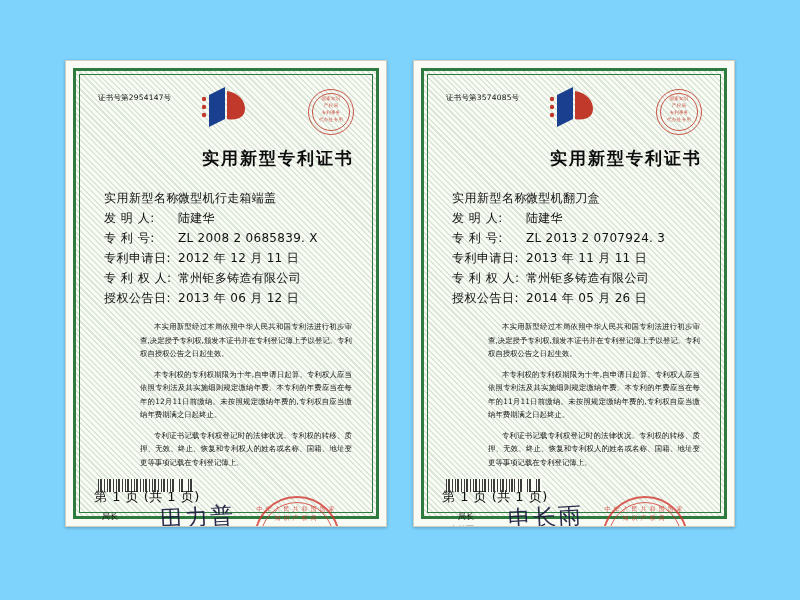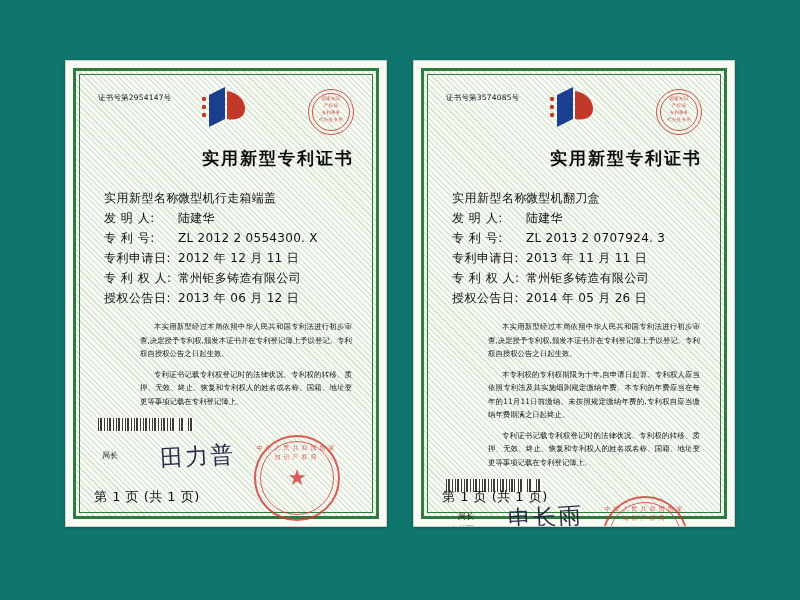--- a/index.html
+++ b/index.html
@@ -8,21 +8,21 @@
     width: 800px;
     height: 600px;
     background: #ffffff;
     font-family: "DejaVu Sans", sans-serif;
     overflow: hidden;
   }
   .page {
     position: relative;
     width: 800px;
     height: 600px;
-    background: #0f766e;
+    background: #7dd3fc;
   }
   .certs {
     position: absolute;
     top: 60px;
     left: 0;
     width: 800px;
     display: flex;
     justify-content: center;
     gap: 26px;
   }
@@ -288,38 +288,39 @@
           <div class="field">
             <span class="label">实用新型名称:</span>
             <span class="value">微型机行走箱端盖</span>
           </div>
           <div class="field">
             <span class="label">发 明 人:</span>
             <span class="value">陆建华</span>
           </div>
           <div class="field">
             <span class="label">专 利 号:</span>
-            <span class="value">ZL 2012 2 0554300. X</span>
+            <span class="value">ZL 2008 2 0685839. X</span>
           </div>
           <div class="field">
             <span class="label">专利申请日:</span>
             <span class="value">2012 年 12 月 11 日</span>
           </div>
           <div class="field">
             <span class="label">专 利 权 人:</span>
             <span class="value">常州钜多铸造有限公司</span>
           </div>
           <div class="field">
             <span class="label">授权公告日:</span>
             <span class="value">2013 年 06 月 12 日</span>
           </div>
         </div>
 
         <div class="body-text">
           <p>本实用新型经过本局依照中华人民共和国专利法进行初步审查,决定授予专利权,颁发本证书并在专利登记簿上予以登记。专利权自授权公告之日起生效。</p>
+          <p>本专利权的专利权期限为十年,自申请日起算。专利权人应当依照专利法及其实施细则规定缴纳年费。本专利的年费应当在每年的12月11日前缴纳。未按照规定缴纳年费的,专利权自应当缴纳年费期满之日起终止。</p>
           <p>专利证书记载专利权登记时的法律状况。专利权的转移、质押、无效、终止、恢复和专利权人的姓名或名称、国籍、地址变更等事项记载在专利登记簿上。</p>
         </div>
 
         <div class="barcode"></div>
 
         <div class="signature-area">
           <div class="sig-labels">局长</div>
           <div class="sig-hand">田力普</div>
           <div class="bigseal">
             <div class="inner-ring"></div>

